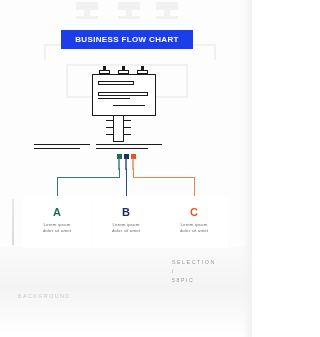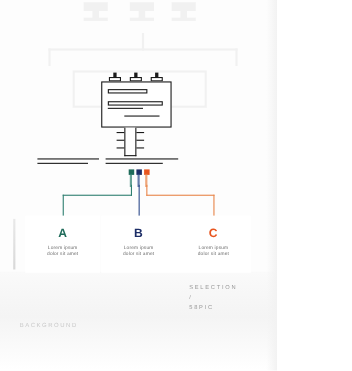--- a/index.html
+++ b/index.html
@@ -107,20 +107,23 @@
     <div class="ghost-line" style="left:126px;top:8px;width:6px;height:10px;"></div>
     <div class="ghost-line" style="left:118px;top:16px;width:22px;height:3px;"></div>
     <div class="ghost-line" style="left:156px;top:2px;width:22px;height:8px;"></div>
     <div class="ghost-line" style="left:164px;top:8px;width:6px;height:10px;"></div>
     <div class="ghost-line" style="left:156px;top:16px;width:22px;height:3px;"></div>
   </div>
 
   <div class="bottom-wash"></div>
   <div class="right-edge"></div>
 
+  <div class="banner">
+    <span class="banner-text">BUSINESS FLOW CHART</span>
+  </div>
 
   <div class="doc-icon">
     <div class="doc-tab" style="left:7px;">
         <i></i>
         <b></b>
       </div>
     <div class="doc-tab" style="left:26px;">
         <i></i>
         <b></b>
       </div>

